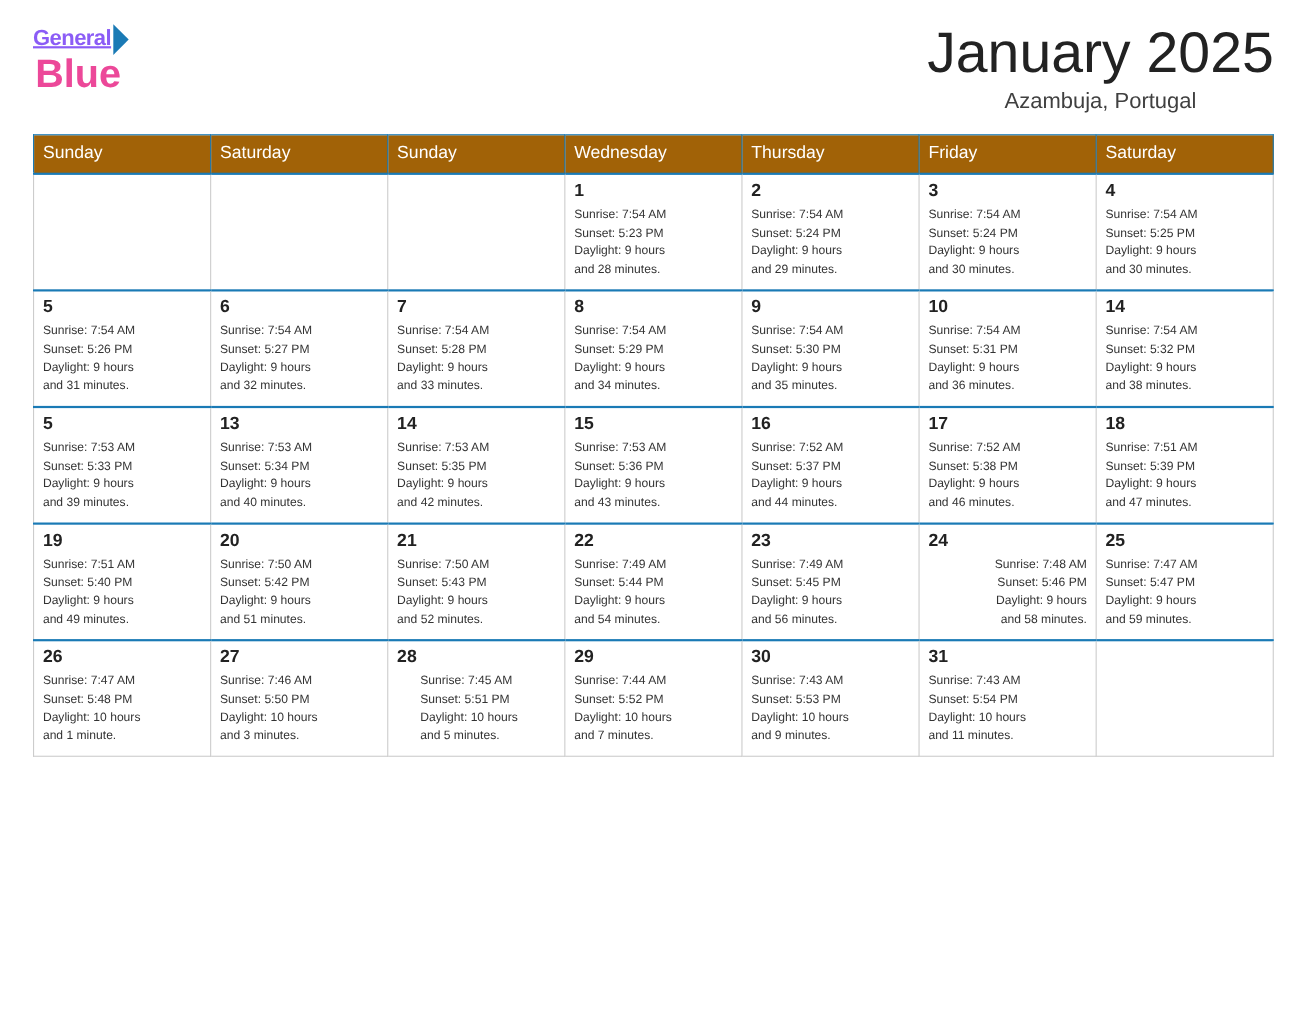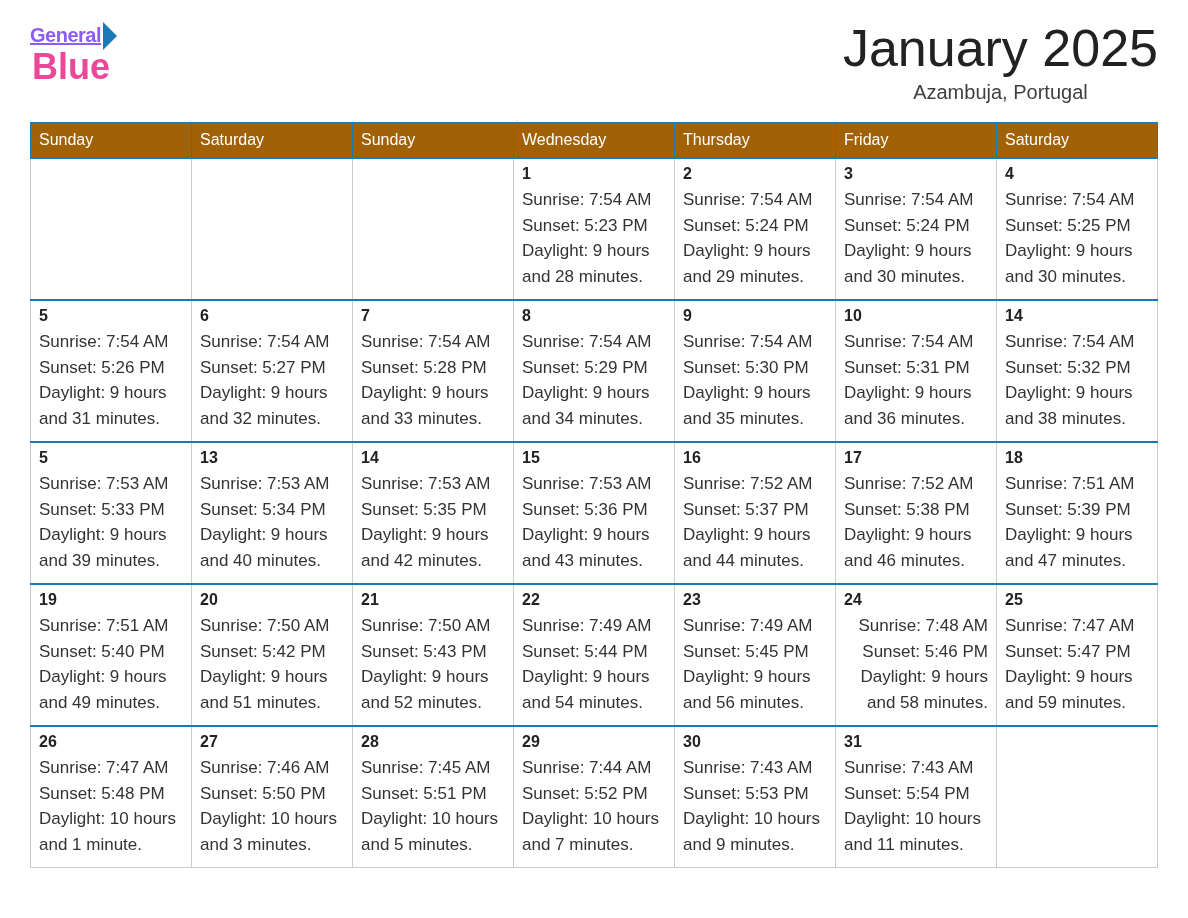--- a/index.html
+++ b/index.html
@@ -87,21 +87,21 @@
       min-height: 100px;
     }
     .day-number {
       font-size: 16px;
       font-weight: bold;
       color: #222;
       display: block;
       margin-bottom: 4px;
     }
     .day-info {
-      font-size: 17px;
+      font-size: 11px;
       color: #333;
       line-height: 1.5;
     }
     .empty-cell {
       background: #fff;
     }
     .week-row td {
       border-top: 2px solid #1a7ab5;
     }
   </style>
@@ -331,21 +331,21 @@
         </td>
         <td>
           <span class="day-number">27</span>
           <div class="day-info" style="white-space: pre-line;">Sunrise: 7:46 AM
 Sunset: 5:50 PM
 Daylight: 10 hours
 and 3 minutes.</div>
         </td>
         <td>
           <span class="day-number">28</span>
-          <div class="day-info" style="white-space: pre-line;">Sunrise: 7:45 AM
+          <div class="day-info" style="white-space: pre-line; margin-left: 21px;">Sunrise: 7:45 AM
 Sunset: 5:51 PM
 Daylight: 10 hours
 and 5 minutes.</div>
         </td>
         <td>
           <span class="day-number">29</span>
           <div class="day-info" style="white-space: pre-line;">Sunrise: 7:44 AM
 Sunset: 5:52 PM
 Daylight: 10 hours
 and 7 minutes.</div>

